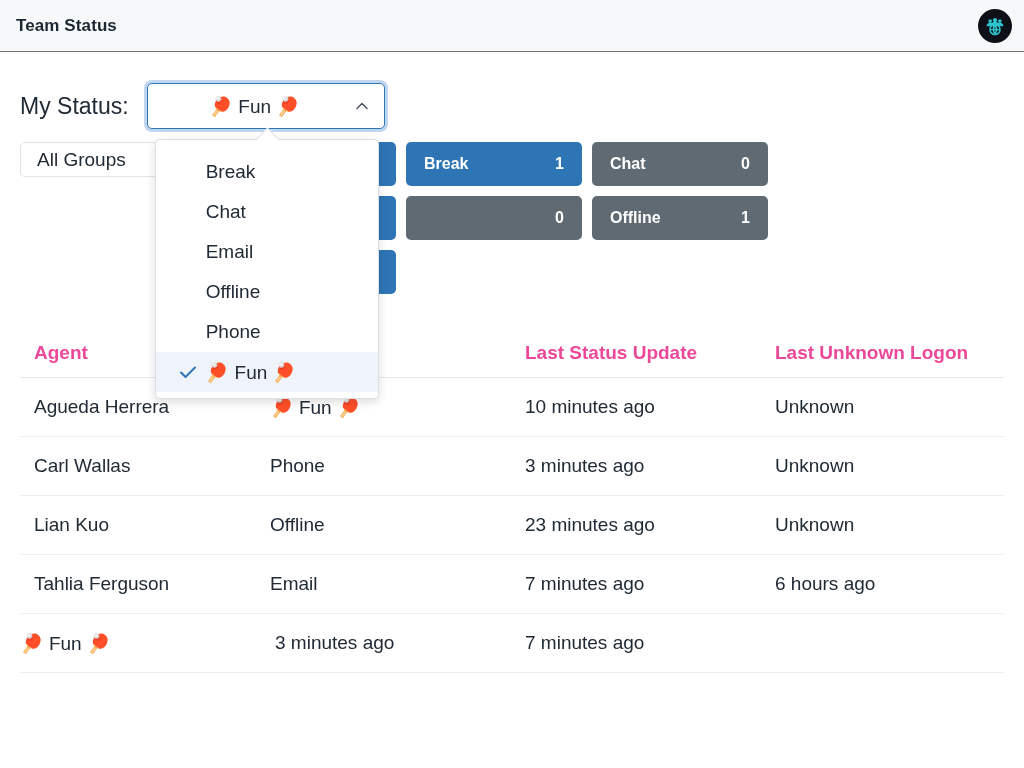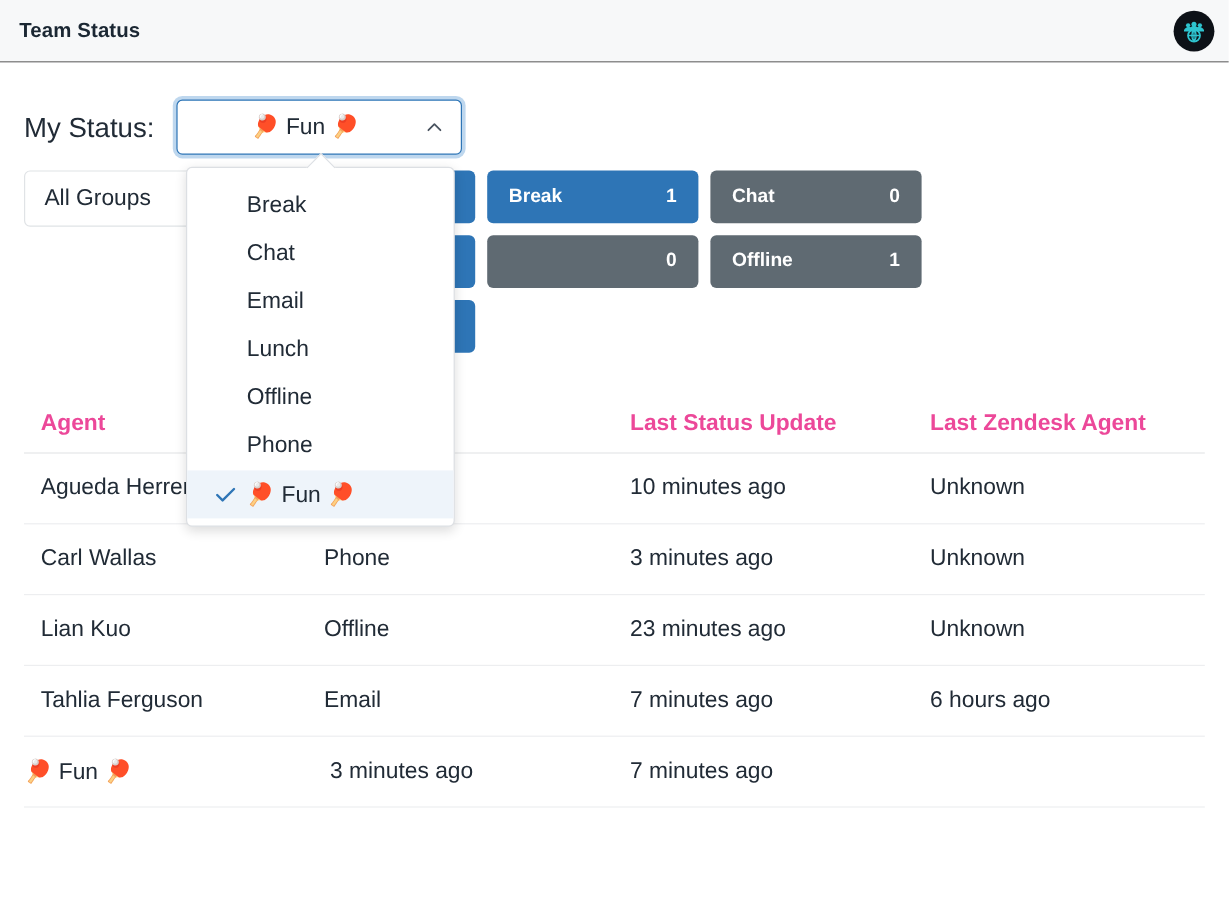--- a/index.html
+++ b/index.html
@@ -137,21 +137,21 @@
   
   .filters {
     position: relative;
     display: flex;
     align-items: flex-start;
     gap: 10px;
     margin-top: 12px;
   }
   .group-select {
     width: 190px;
-    height: 47px;
+    height: 35px;
     background: #ffffff;
     border: 1px solid #e0e3e6;
     border-radius: 5px;
     display: flex;
     align-items: center;
     padding: 0 16px;
     font-size: 19px;
     color: #212b36;
     cursor: pointer;
     flex: 0 0 190px;
@@ -248,24 +248,20 @@
         <div class="menu-item">
 
           <span class="mi-label">Chat</span>
         </div>
         <div class="menu-item">
 
           <span class="mi-label">Email</span>
         </div>
         <div class="menu-item">
 
-          <span class="mi-label">Lunch</span>
-        </div>
-        <div class="menu-item">
-
           <span class="mi-label">Offline</span>
         </div>
         <div class="menu-item">
 
           <span class="mi-label">Phone</span>
         </div>
         <div class="menu-item selected">
           <span class="menu-check">
             <svg width="20" height="20" viewBox="0 0 20 20">
                 <path d="M3 10.5l4.5 4.5L17 5.5" fill="none" stroke="#2e75b6" stroke-width="2" stroke-linecap="round" stroke-linejoin="round"></path>
@@ -312,21 +308,21 @@
         <span class="chip-count">1</span>
       </button>
     </div>
   </div>
 
   <div class="table">
     <div class="trow head">
       <div class="th c-agent">Agent</div>
       <div class="th c-status"></div>
       <div class="th c-update">Last Status Update</div>
-      <div class="th c-logon">Last Zendesk Agent</div>
+      <div class="th c-logon">Last Unknown Logon</div>
     </div>
 
     <div class="trow">
       <div class="td c-agent">Agueda Herrera</div>
       <div class="td c-status">🏓 Fun 🏓</div>
       <div class="td c-update">10 minutes ago</div>
       <div class="td c-logon">Unknown</div>
     </div>
     <div class="trow">
       <div class="td c-agent">Carl Wallas</div>

